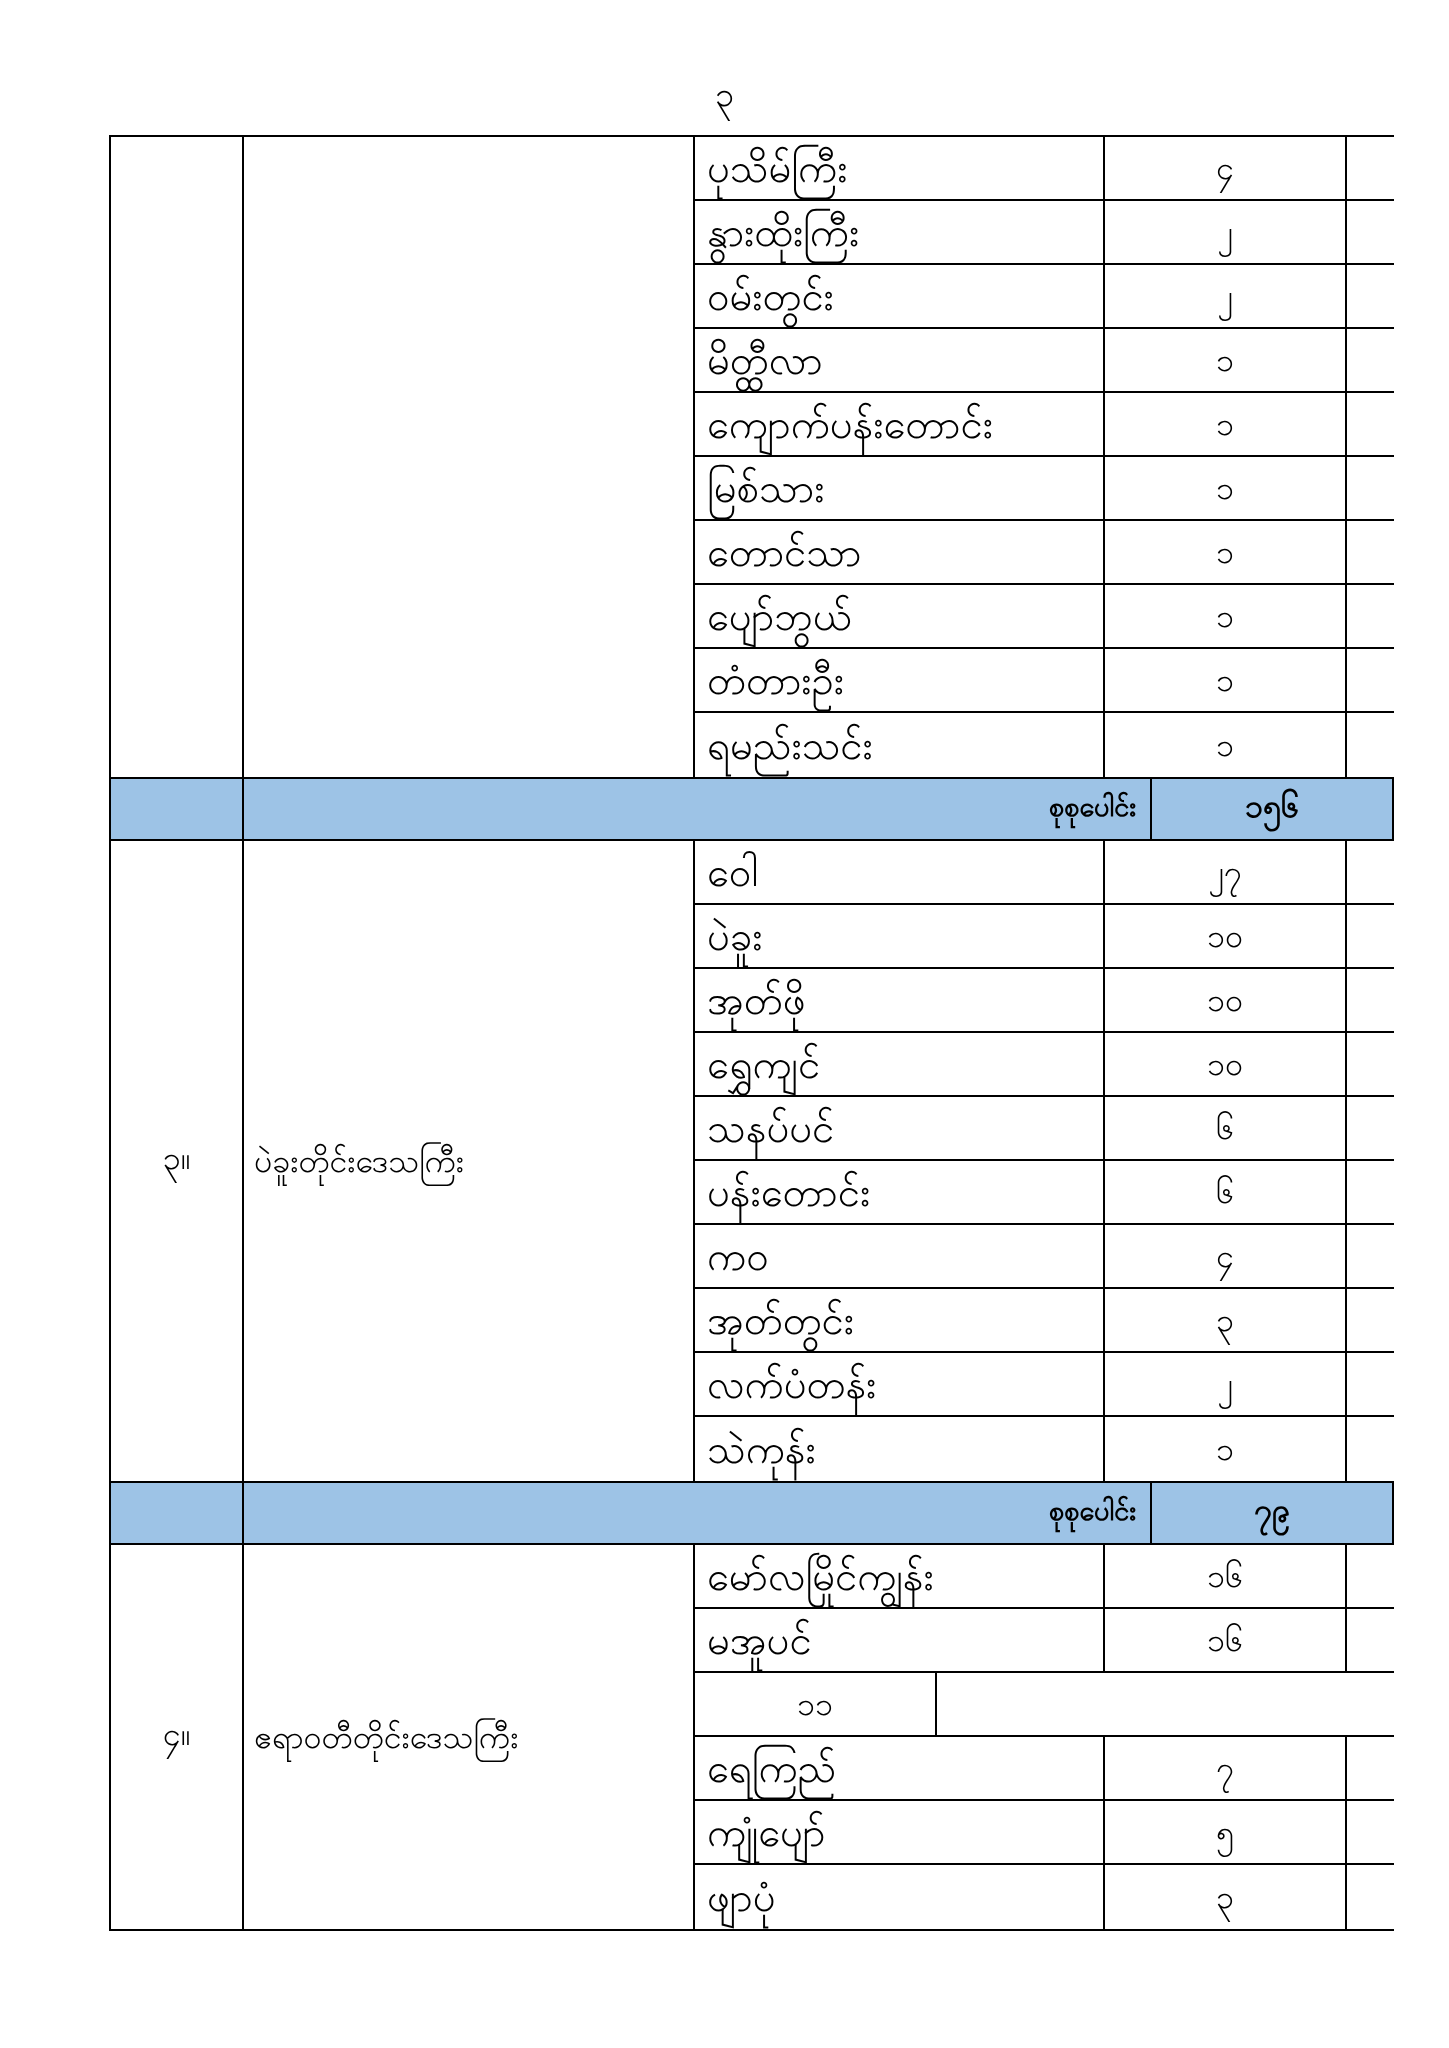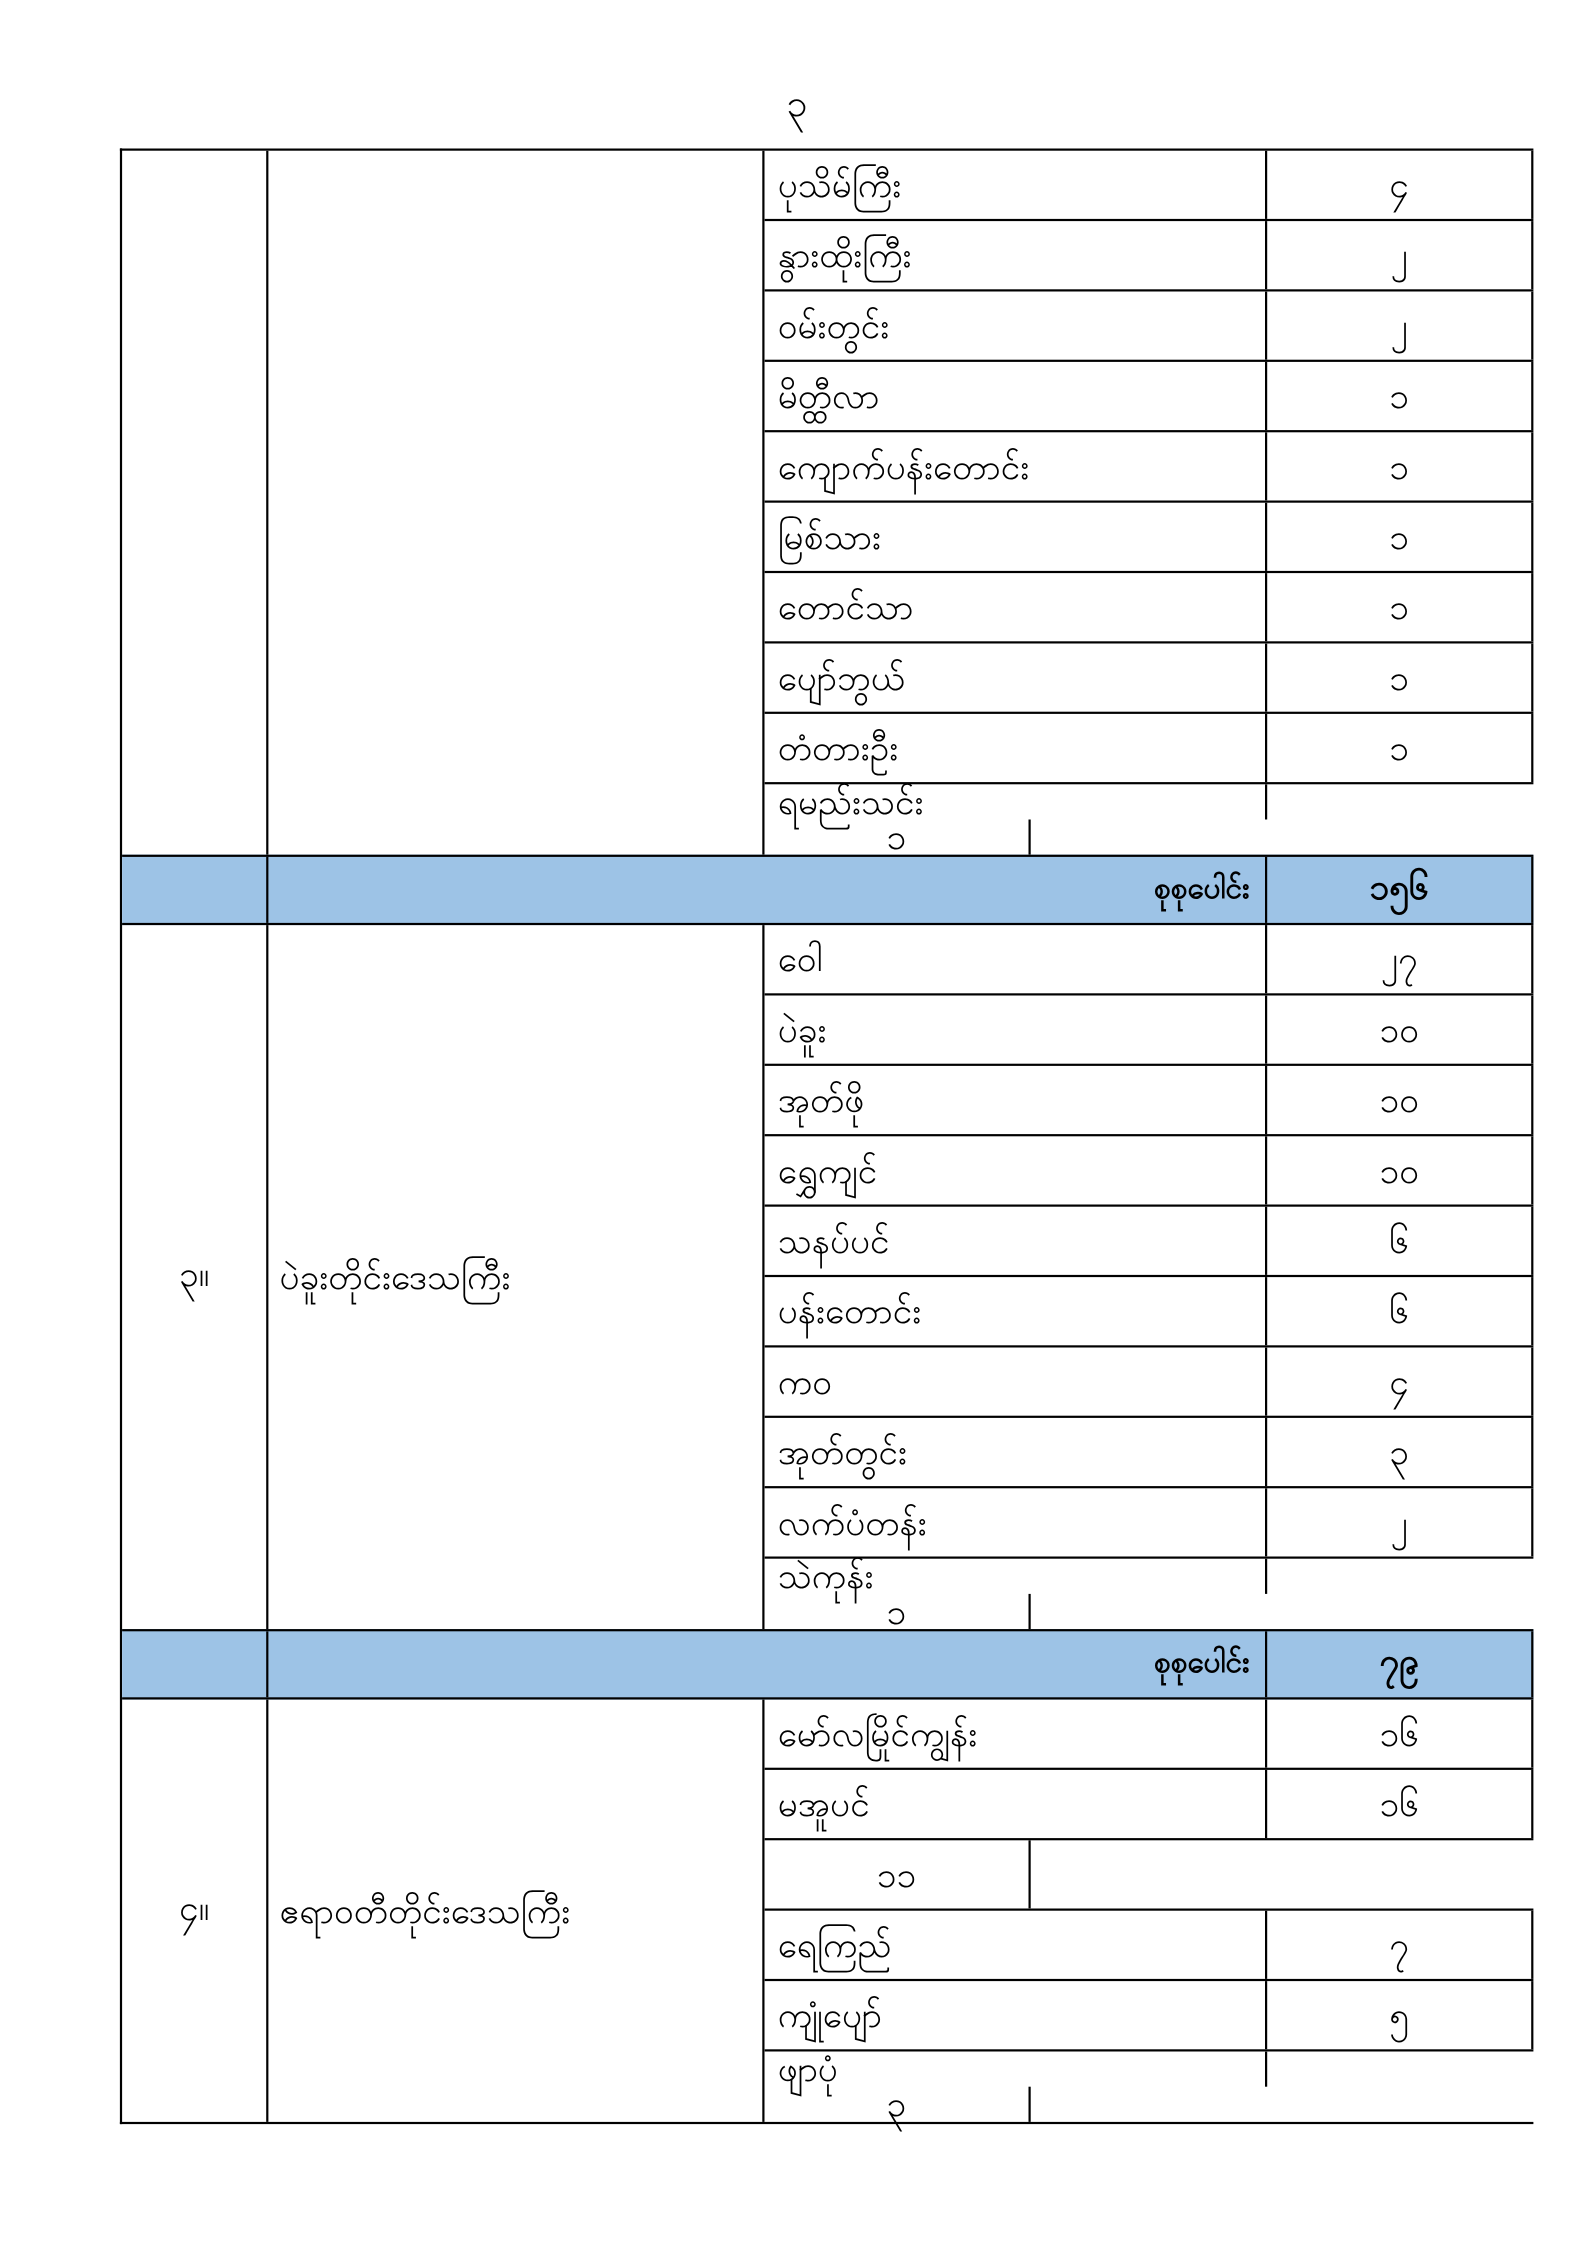--- a/index.html
+++ b/index.html
@@ -46,27 +46,27 @@
     font-size: 32px;
     line-height: 1.15;
     text-align: right;
   }
   .rows { width: 699px; display: flex; flex-direction: column; }
   .row {
     display: flex;
     height: 64px;
     border-bottom: 2px solid #000;
   }
-  .row:last-child { border-bottom: none; flex-direction: column; }
+  .row:last-child { border-bottom: none; }
   .township-cell {
-    width: 457px;
+    width: 410px;
     border-right: 2px solid #000;
     display: flex; align-items: center;
     padding-left: 12px;
-    font-size: 32px;
+    font-size: 40px;
     line-height: 1;
   }
   .count-cell {
     width: 242px;
     border-right: 2px solid #000;
     display: flex; align-items: center; justify-content: center;
     font-size: 32px;
     line-height: 1;
   }
   .total-row {

